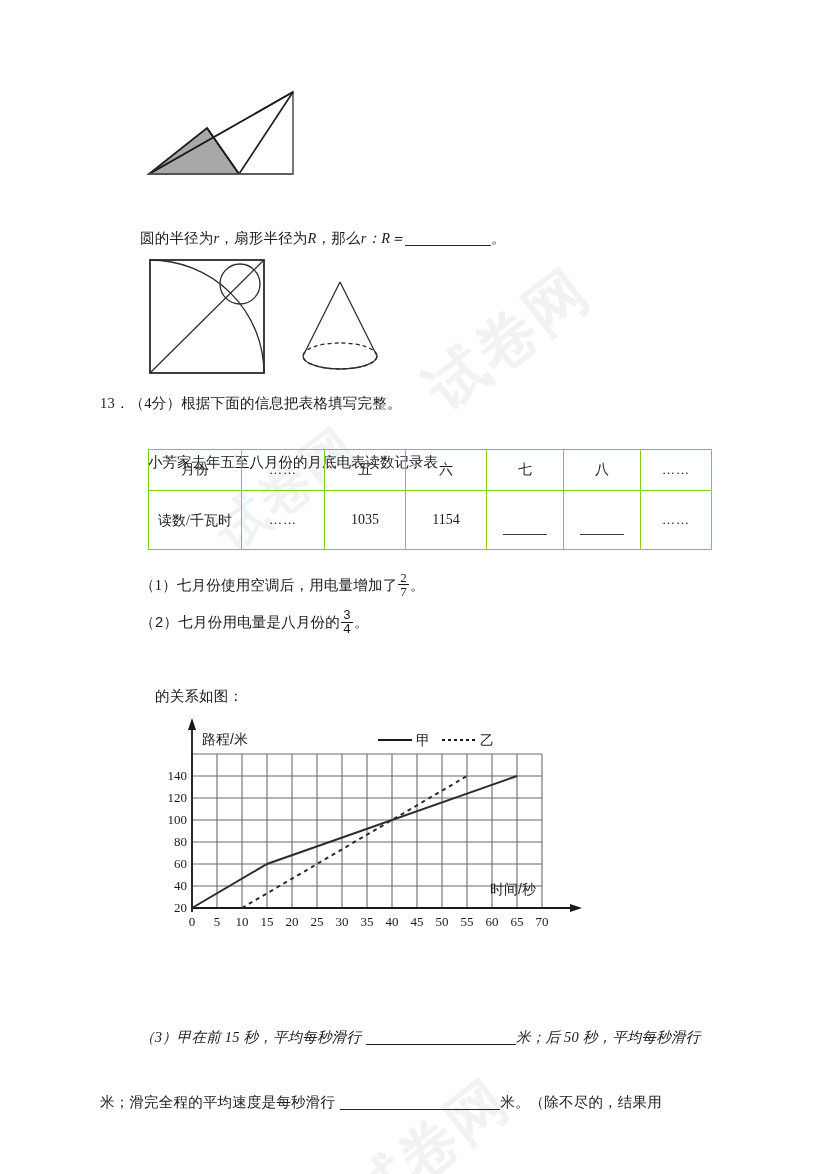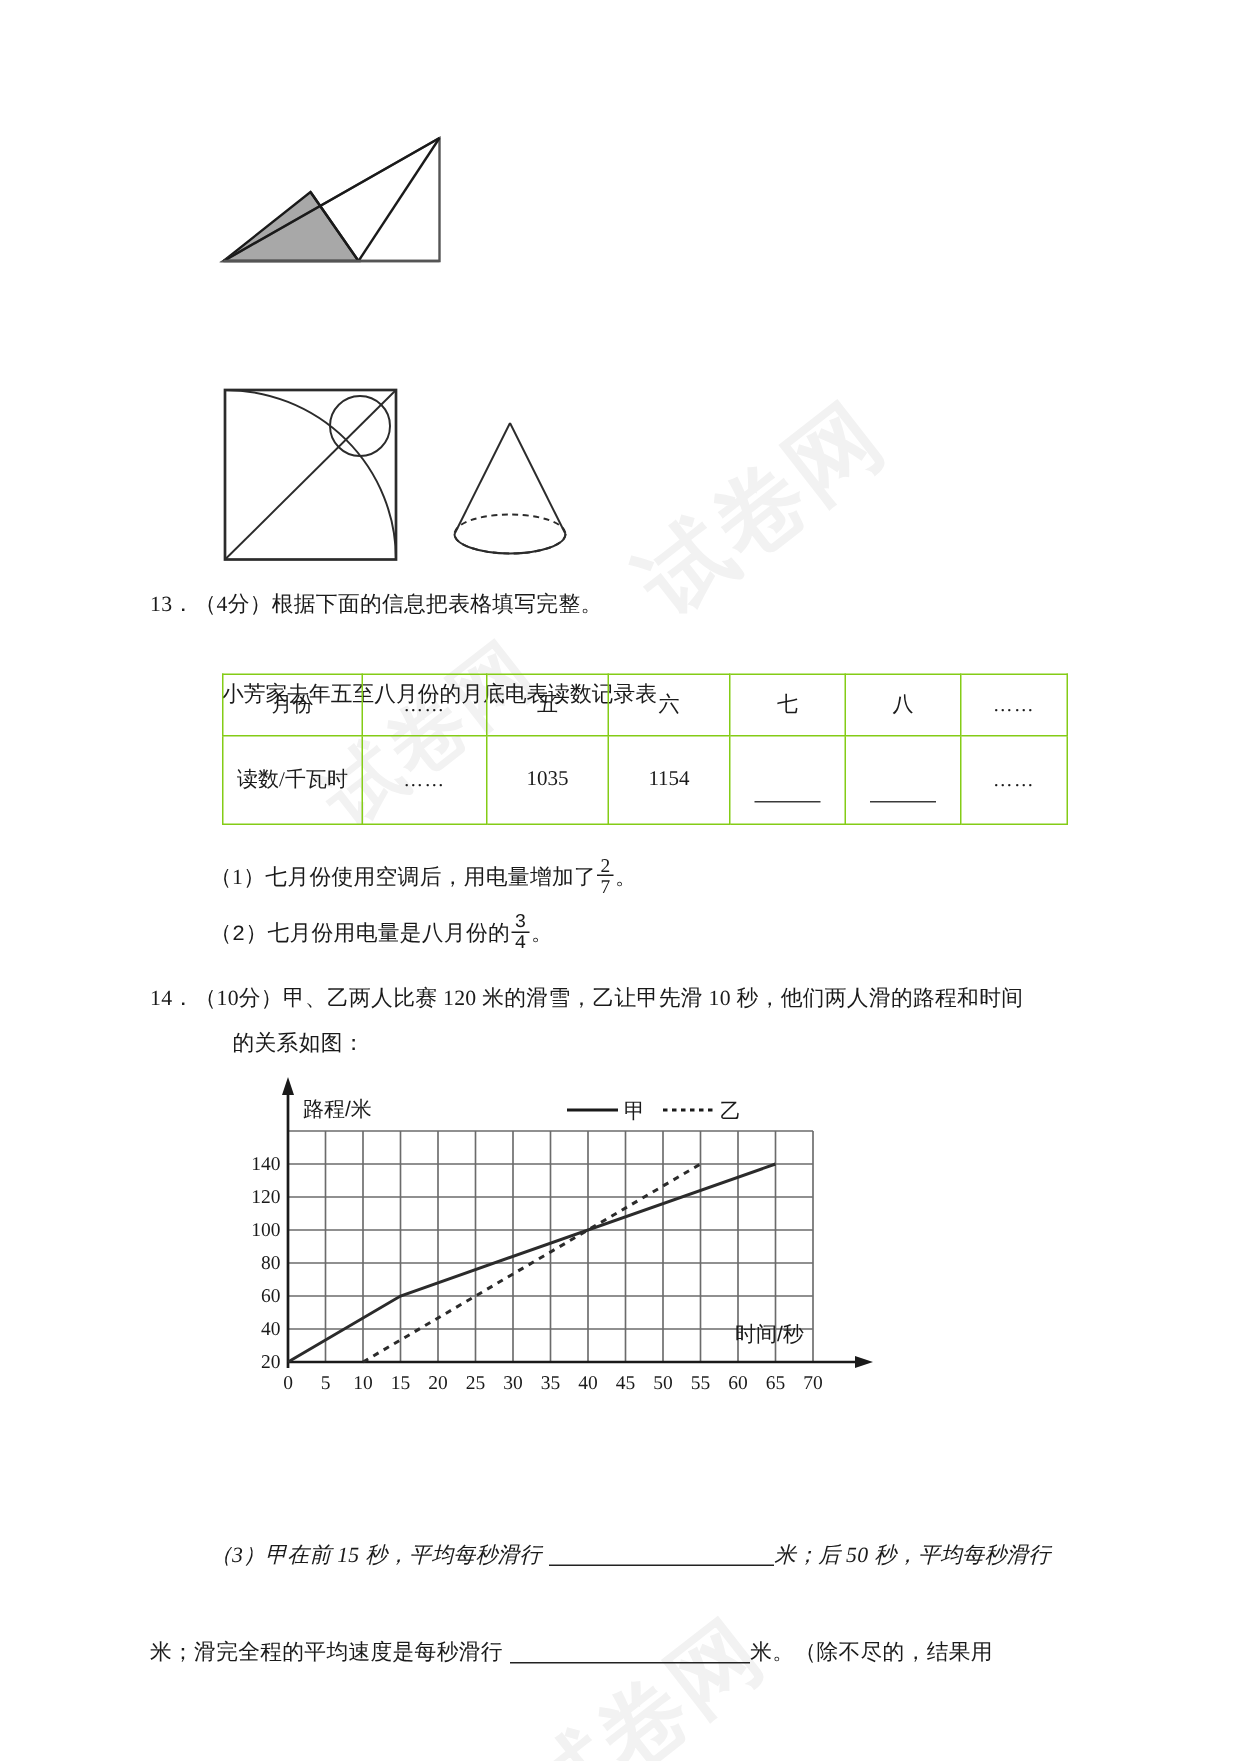--- a/index.html
+++ b/index.html
@@ -133,20 +133,23 @@
     <svg width="180" height="92" viewBox="0 0 180 92" class="chart-svg">
       <polygon points="4,86 62,40 94,86" fill="#a8a8a8" stroke="#1a1a1a" stroke-width="1.6"></polygon>
       <polygon points="4,86 148,4 148,86" fill="none" stroke="#555" stroke-width="1.6"></polygon>
       <path d="M4 86 L148 4" fill="none" stroke="#1a1a1a" stroke-width="1.6"></path>
       <path d="M62 40 L94 86" fill="none" stroke="#1a1a1a" stroke-width="1.6"></path>
       <path d="M94 86 L148 4" fill="none" stroke="#1a1a1a" stroke-width="1.6"></path>
       <path d="M4 86 L148 86" fill="none" stroke="#555" stroke-width="1.6"></path>
     </svg>
   </div>
 
+  <div class="qline" style="left:140px; top:223px;">
+    <span>圆的半径为</span><span class="ital">r</span><span>，扇形半径为</span><span class="ital">R</span><span>，那么</span><span class="ital">r：R＝</span><span class="blank-line" style="width:86px;"></span><span>。</span>
+  </div>
 
   <div class="fig-sq">
     <svg width="120" height="118" viewBox="0 0 120 118" class="chart-svg">
       <rect x="2" y="2" width="114" height="113" fill="none" stroke="#2b2b2b" stroke-width="1.8"></rect>
       <path d="M2 115 L116 2" fill="none" stroke="#2b2b2b" stroke-width="1.3"></path>
       <path d="M2 2 A 114 113 0 0 1 116 115" fill="none" stroke="#2b2b2b" stroke-width="1.3"></path>
       <circle cx="92" cy="26" r="20" fill="none" stroke="#2b2b2b" stroke-width="1.3"></circle>
     </svg>
   </div>
 
@@ -191,23 +194,20 @@
     </table>
 
   <div class="qline" style="left:140px; top:570px;">
     <span>（1）</span><span>七月份使用空调后，用电量增加了</span><span class="frac"><span class="num">2</span><span class="den">7</span></span><span>。</span>
   </div>
 
   <div class="qline" style="left:140px; top:608px;font-family:Liberation Mono, monospace;">
     <span>（2）</span><span>七月份用电量是八月份的</span><span class="frac"><span class="num">3</span><span class="den">4</span></span><span>。</span>
   </div>
 
-  <div class="qline" style="left:100px; top:651px;">
-    <span class="qnum">14．</span><span>（10分）</span><span>甲、乙两人比赛 120 米的滑雪，乙让甲先滑 10 秒，他们两人滑的路程和时间</span>
-  </div>
   <div class="qline" style="left:155px; top:681px;">
     <span>的关系如图：</span>
   </div>
 
   <div class="chart-box">
     <svg width="440" height="230" viewBox="0 0 440 230" class="chart-svg">
 
       <g stroke="#6b6b6b" stroke-width="1.1">
         <line x1="42" y1="196" x2="392" y2="196"></line>
         <line x1="42" y1="174" x2="392" y2="174"></line>

